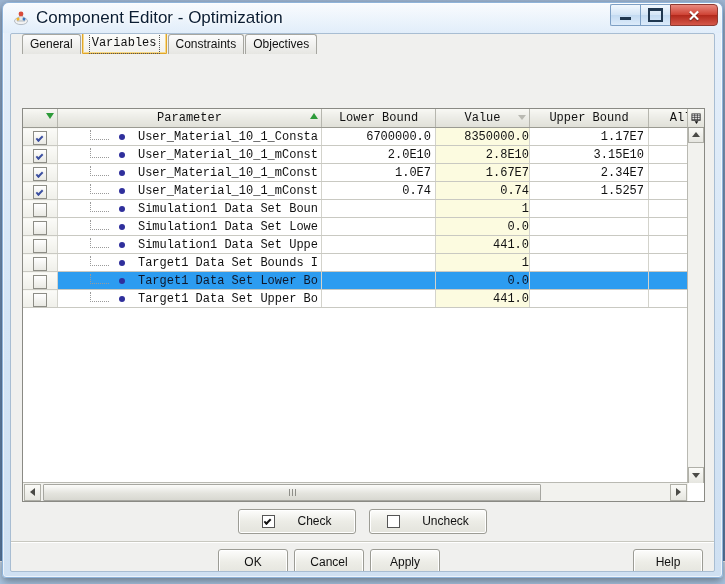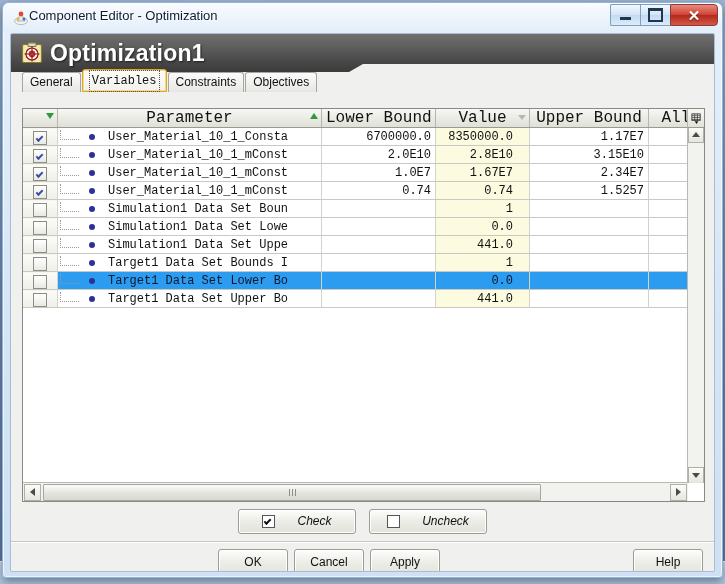--- a/index.html
+++ b/index.html
@@ -35,22 +35,22 @@
   }
   
   #titlebar{
     position:relative;height:30px;
     background:linear-gradient(180deg,rgba(255,255,255,.75),rgba(222,236,250,.55));
   }
   #title-icon{
     position:absolute;left:9px;top:6px;width:18px;height:18px;
   }
   #title-text{
-    position:absolute;left:26px;top:5px;
-    font-size:13px;color:#0b1d33;white-space:nowrap;
+    position:absolute;left:33px;top:5px;
+    font-size:17px;color:#0b1d33;white-space:nowrap;
     text-shadow:0 0 3px #fff,0 0 5px #fff;
   }
   #wincontrols{
     position:absolute;right:4px;top:1px;display:flex;gap:0;
   }
   .wbtn{
     width:29px;height:20px;
     border:1px solid #7d9fc4;
     background:linear-gradient(180deg,#f2f8fe,#d4e5f6 48%,#c3daf1 52%,#dcebfa);
     display:flex;align-items:center;justify-content:center;
@@ -120,21 +120,21 @@
     position:absolute;left:11px;top:74px;width:681px;height:392px;
     background:#ffffff;
     border:1px solid #8a8a84;
     overflow:hidden;
   }
   #grid{position:absolute;left:0;top:0;right:16px;bottom:18px;overflow:hidden;background:#fff;}
   table{border-collapse:collapse;width:665px;table-layout:fixed;}
   thead th{
     height:18px;padding:0 4px;
     font-family:"Liberation Mono","DejaVu Sans Mono",monospace;
-    font-size:16px;font-weight:normal;color:#111;
+    font-size:12px;font-weight:normal;color:#111;
     background:linear-gradient(180deg,#f8f8f4,#eaeae4 55%,#e0e0d8);
     border-right:1px solid #b6b6ae;
     border-bottom:1px solid #9a9a92;
     text-align:center;white-space:nowrap;overflow:hidden;
     position:relative;
   }
   th.col-check{width:26px;}
   th.col-param{width:255px;}
   th.col-lower{width:105px;}
   th.col-value{width:85px;}
@@ -150,38 +150,38 @@
     height:17px;padding:0 3px;
     font-family:"Liberation Mono","DejaVu Sans Mono",monospace;
     font-size:12px;color:#111;
     border-right:1px solid #d3d3cc;
     border-bottom:1px solid #c9c9c2;
     white-space:nowrap;overflow:hidden;background:#fff;
   }
   td.c-check{text-align:center;padding:0;background:linear-gradient(180deg,#fbfbf8,#efefe9);}
   td.c-param{text-align:left;padding-left:2px;}
   td.c-num{text-align:right;padding-right:4px;}
-  td.c-value{text-align:right;padding-right:16px;background:#fcfbe0;margin-top:42px;}
+  td.c-value{text-align:right;padding-right:0;background:#fcfbe0;margin-top:42px;}
   td.c-allowed{border-right:none;}
   tr.selected td{background:#2c9cf0 !important;color:#0f172a;}
   tr.selected td.c-check{background:linear-gradient(180deg,#fbfbf8,#efefe9) !important;}
   
   .cbx{
     display:inline-block;width:12px;height:12px;vertical-align:middle;margin-top:2px;
     border:1px solid #8d8d86;
     background:linear-gradient(180deg,#ffffff,#e9e9e3);
     position:relative;
   }
   .cbx.on::after{
     content:"";position:absolute;left:2px;top:4px;
     width:5px;height:2px;border-left:2px solid #3b4fa0;border-bottom:2px solid #3b4fa0;
     transform:rotate(-45deg);
   }
   
-  .treewrap{display:flex;align-items:center;gap:8px;}
+  .treewrap{display:flex;align-items:center;gap:8px;justify-content:flex-end;}
   .treeline{
     width:18px;height:9px;margin-right:2px;
     border-left:1px dotted #9a9a9a;border-bottom:1px dotted #9a9a9a;
     margin-top:-4px;flex:0 0 auto;
   }
   .bullet{
     width:6px;height:6px;border-radius:50%;background:#2f2f9c;
     flex:0 0 auto;margin-right:5px;
   }
   .pname{overflow:hidden;white-space:nowrap;text-overflow:clip;}
@@ -234,21 +234,21 @@
     display:flex;align-items:center;justify-content:center;gap:13px;
   }
   .mbtn{
     height:23px;min-width:96px;padding:0 10px;
     display:flex;align-items:center;justify-content:center;gap:22px;
     font-size:12px;color:#111;
     background:linear-gradient(180deg,#fdfdfc,#ececе6 50%,#e3e3dc);
     background:linear-gradient(180deg,#fdfdfc,#ececE6 50%,#e3e3dc);
     border:1px solid #9c9c95;border-radius:3px;
     box-shadow:0 0 0 1px #fff inset;
-    cursor:pointer;white-space:nowrap;font-style:italic;
+    cursor:pointer;white-space:nowrap;
   }
   .sqbox{
     width:11px;height:11px;border:1px solid #555;background:#fff;position:relative;flex:0 0 auto;
   }
   .sqbox.on::after{
     content:"";position:absolute;left:1px;top:3px;
     width:5px;height:2px;border-left:2px solid #111;border-bottom:2px solid #111;
     transform:rotate(-45deg);
   }
   
@@ -300,33 +300,20 @@
         <div class="glyph-max"></div>
       </div>
       <div class="wbtn close">
         <span class="glyph-close">✕</span>
       </div>
     </div>
   </div>
 
   <div id="client">
 
-    <div id="banner">
-      <div id="banner-bg"></div>
-      <svg id="banner-icon" viewBox="0 0 22 22">
-        <rect x="1.5" y="2.5" width="19" height="18" rx="1.5" fill="#f6e8a8" stroke="#8a7a3a" stroke-width="1.2"></rect>
-        <rect x="7" y="1" width="8" height="3.5" rx="1" fill="#cfc municipal" stroke="#8a7a3a" stroke-width="1"></rect>
-        <rect x="7" y="1" width="8" height="3.5" rx="1" fill="#d8d8d8" stroke="#8a7a3a" stroke-width="1"></rect>
-        <circle cx="11" cy="12" r="6" fill="#ffffff" stroke="#7a1616" stroke-width="1.2"></circle>
-        <circle cx="11" cy="12" r="3.4" fill="#d22b2b"></circle>
-        <circle cx="11" cy="12" r="1.2" fill="#ffffff"></circle>
-        <path d="M11 4.5 V19.5 M3.5 12 H18.5" stroke="#7a1616" stroke-width="1.1"></path>
-      </svg>
-      <div id="banner-title">Optimization1</div>
-    </div>
 
     <div id="tabs">
       <div class="tab">
         <span>General</span>
       </div>
       <div class="tab selected">
         <span class="focusring">Variables</span>
       </div>
       <div class="tab">
         <span>Constraints</span>

